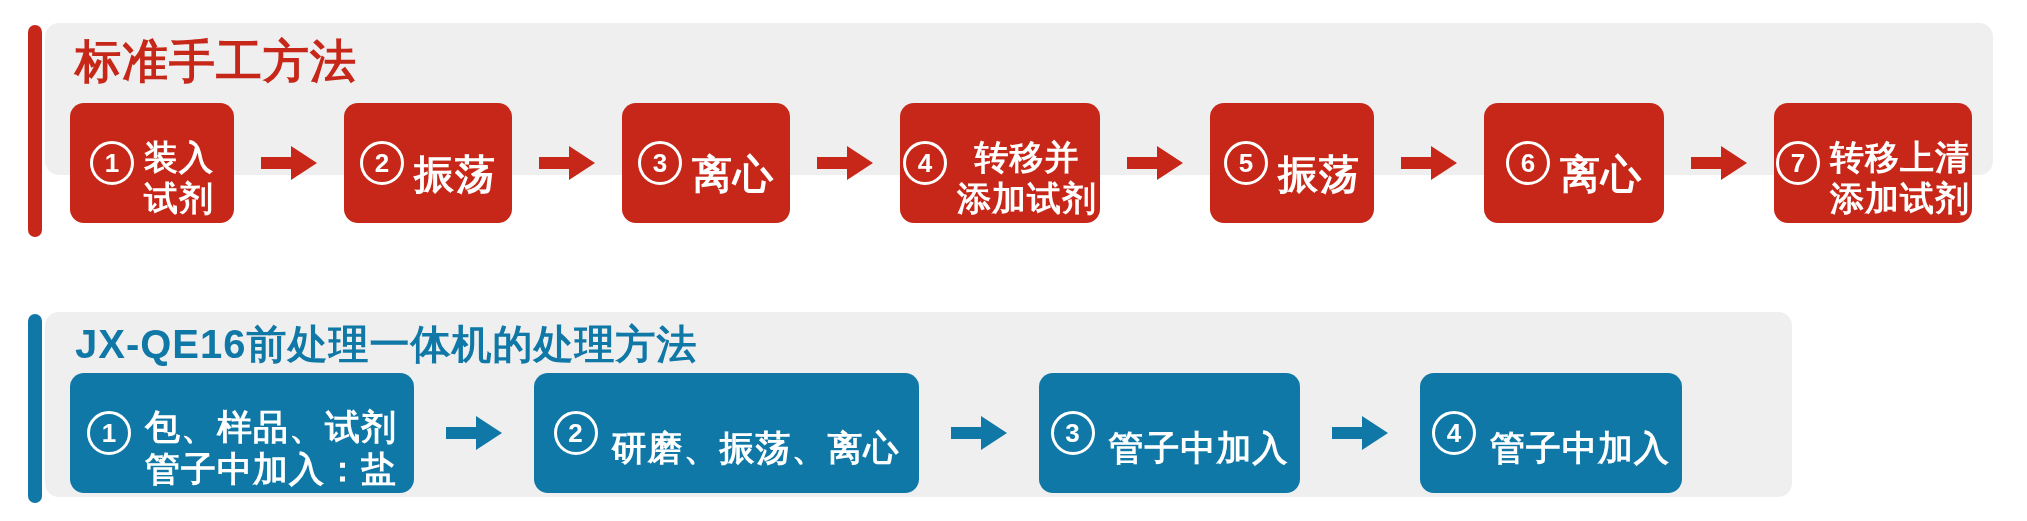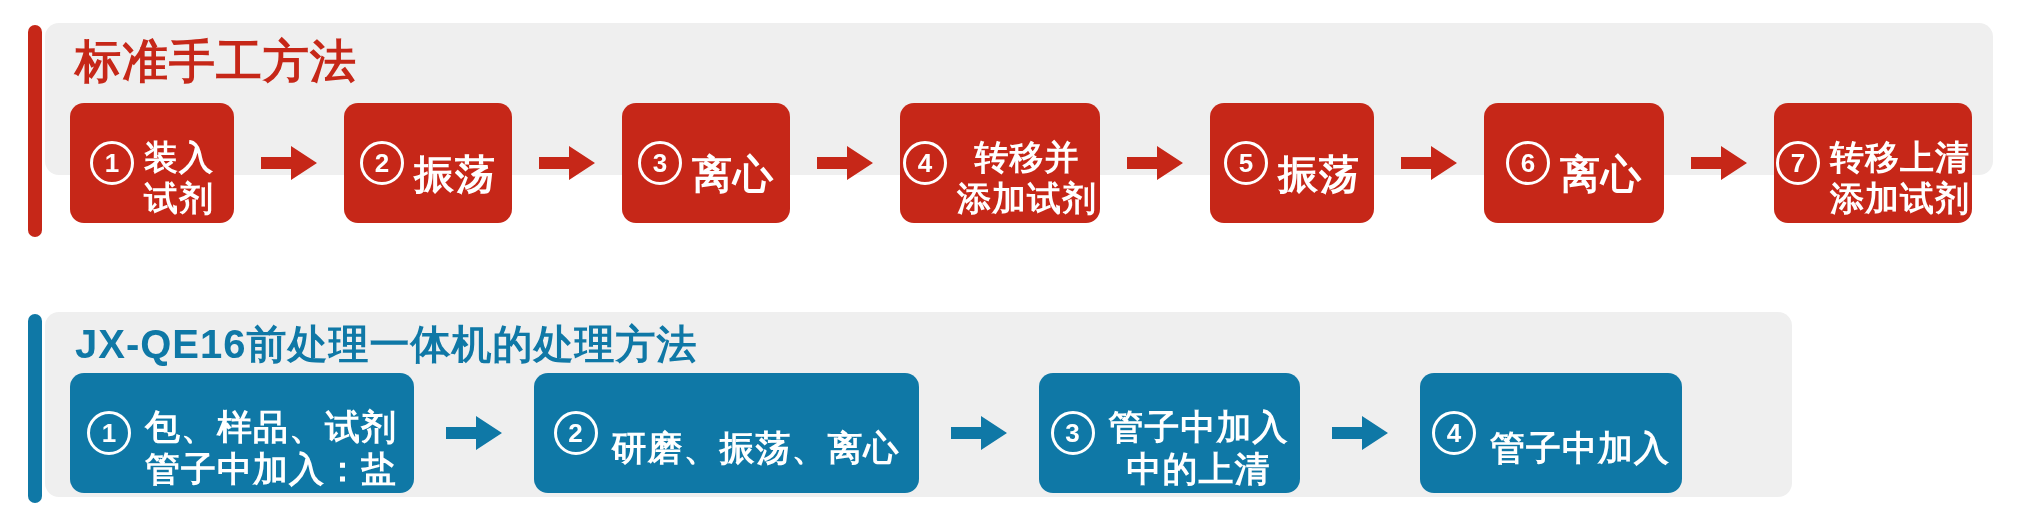--- a/index.html
+++ b/index.html
@@ -212,21 +212,20 @@
       </div>
 
       <svg class="arrow" viewBox="0 0 56 42">
           <path d="M0 15 H30 V4 L56 21 L30 38 V27 H0 Z"></path>
         </svg>
 
       <div class="step" style="width:261px">
         <span class="num">3</span>
         <span class="lines">
           <span>管子中加入</span>
-          <span>中的上清</span>
         </span>
       </div>
 
       <svg class="arrow" viewBox="0 0 56 42">
           <path d="M0 15 H30 V4 L56 21 L30 38 V27 H0 Z"></path>
         </svg>
 
       <div class="step single" style="width:262px">
         <span class="num">4</span>
         <span class="lines">

